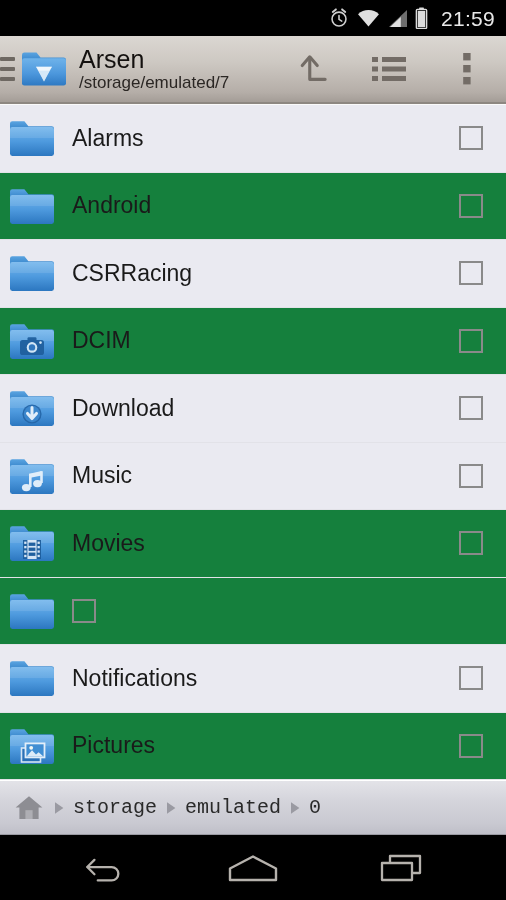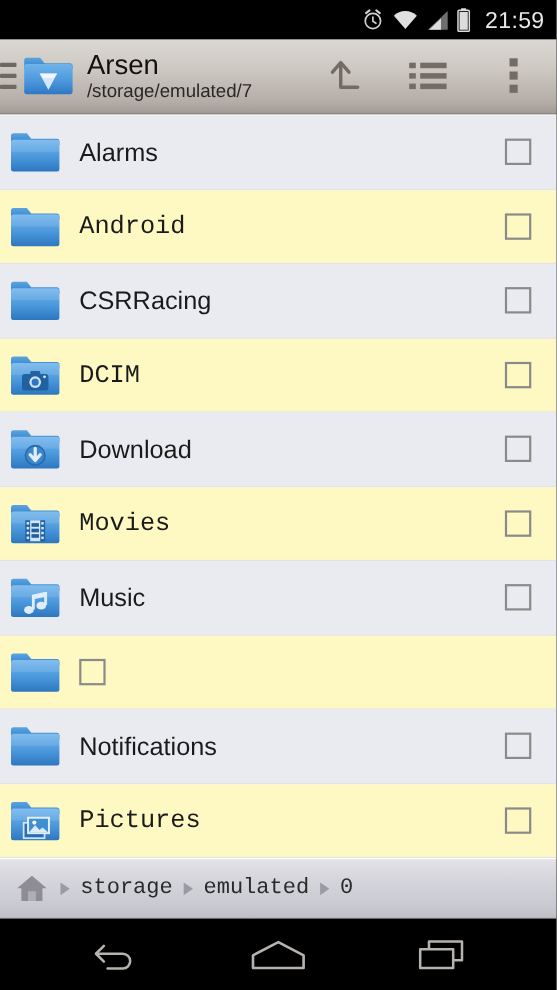--- a/index.html
+++ b/index.html
@@ -138,22 +138,21 @@
     align-items: center;
     padding: 0 0 0 8px;
     box-sizing: border-box;
     border-bottom: 1px solid #e2e2e8;
     cursor: pointer;
   }
   .file-row.alt {
     background: #eaeaf1;
   }
   .file-row.plain {
-    background: #fef9c3;
-    font-family: Liberation Mono, monospace;
+    background: #15803d;
   }
   .row-icon {
     width: 48px;
     height: 42px;
     flex: 0 0 auto;
     margin-right: 16px;
     position: relative;
   }
   .row-label {
     flex: 1 1 auto;
@@ -446,20 +445,48 @@
       <path d="M2 12.4 Q2 10.1 4.3 10.1 L43.7 10.1 Q46 10.1 46 12.4 L46 21 L2 21 Z" fill="#ffffff" opacity="0.10"></path>
       <g opacity="0.95">
         <circle cx="24" cy="27" r="9.6" fill="#2566a8"></circle>
         <circle cx="24" cy="27" r="8.2" fill="#3b86cc"></circle>
         <path d="M24 20.6 L24 29.4 M19.5 26.4 L24 31.6 L28.5 26.4" fill="none" stroke="#eaf3fb" stroke-width="3" stroke-linecap="round" stroke-linejoin="round"></path>
       </g>
     </svg></div>
         <div class="row-label">Download</div>
         <div class="row-check"></div>
       </div>
+      <div class="file-row alt">
+        <div class="row-icon"><svg width="48" height="42" viewBox="0 0 48 42">
+      <defs>
+        <linearGradient id="g_tab_6" x1="0" y1="0" x2="0" y2="1">
+          <stop offset="0%" stop-color="#5aa4e1"></stop>
+                <stop offset="100%" stop-color="#2d7cc4"></stop>
+        </linearGradient>
+        <linearGradient id="g_body_6" x1="0" y1="0" x2="0" y2="1">
+          <stop offset="0%" stop-color="#74b6ec"></stop>
+                <stop offset="50%" stop-color="#4e9ade"></stop>
+          <stop offset="100%" stop-color="#2c77c0"></stop>
+        </linearGradient>
+      </defs>
+      <path d="M2 6.5 Q2 4.2 4.3 4.2 L16.4 4.2 L20.4 9.2 L43.7 9.2 Q46 9.2 46 11.5 L46 15 L2 15 Z" fill="url(#g_tab_6)"></path>
+      <path d="M2 12.4 Q2 10.1 4.3 10.1 L43.7 10.1 Q46 10.1 46 12.4 L46 36.6
+               Q46 38.9 43.7 38.9 L4.3 38.9 Q2 38.9 2 36.6 Z" fill="url(#g_body_6)"></path>
+      <path d="M2 12.4 Q2 10.1 4.3 10.1 L43.7 10.1 Q46 10.1 46 12.4 L46 21 L2 21 Z" fill="#ffffff" opacity="0.10"></path>
+      <g opacity="0.95">
+        <path d="M22.4 18.4 L33.6 16 L33.6 20.4 L22.4 22.8 Z" fill="#e8f2fb"></path>
+        <rect x="21" y="18.6" width="2.6" height="13.4" fill="#e8f2fb"></rect>
+        <rect x="32.2" y="16.2" width="2.6" height="11.8" fill="#e8f2fb"></rect>
+        <ellipse cx="18.3" cy="32.6" rx="4.4" ry="3.6" fill="#e8f2fb"></ellipse>
+        <ellipse cx="29.5" cy="28.6" rx="4.4" ry="3.6" fill="#e8f2fb"></ellipse>
+      </g>
+    </svg></div>
+        <div class="row-label">Music</div>
+        <div class="row-check"></div>
+      </div>
       <div class="file-row plain">
         <div class="row-icon"><svg width="48" height="42" viewBox="0 0 48 42">
       <defs>
         <linearGradient id="g_tab_5" x1="0" y1="0" x2="0" y2="1">
           <stop offset="0%" stop-color="#5aa4e1"></stop>
                 <stop offset="100%" stop-color="#2d7cc4"></stop>
         </linearGradient>
         <linearGradient id="g_body_5" x1="0" y1="0" x2="0" y2="1">
           <stop offset="0%" stop-color="#74b6ec"></stop>
                 <stop offset="50%" stop-color="#4e9ade"></stop>
@@ -486,48 +513,20 @@
         <g fill="#1e5e9d">
           <rect x="20.6" y="20.6" width="6.8" height="3.3"></rect>
           <rect x="20.6" y="25.6" width="6.8" height="3.3"></rect>
           <rect x="20.6" y="30.6" width="6.8" height="3.3"></rect>
         </g>
       </g>
     </svg></div>
         <div class="row-label">Movies</div>
         <div class="row-check"></div>
       </div>
-      <div class="file-row alt">
-        <div class="row-icon"><svg width="48" height="42" viewBox="0 0 48 42">
-      <defs>
-        <linearGradient id="g_tab_6" x1="0" y1="0" x2="0" y2="1">
-          <stop offset="0%" stop-color="#5aa4e1"></stop>
-                <stop offset="100%" stop-color="#2d7cc4"></stop>
-        </linearGradient>
-        <linearGradient id="g_body_6" x1="0" y1="0" x2="0" y2="1">
-          <stop offset="0%" stop-color="#74b6ec"></stop>
-                <stop offset="50%" stop-color="#4e9ade"></stop>
-          <stop offset="100%" stop-color="#2c77c0"></stop>
-        </linearGradient>
-      </defs>
-      <path d="M2 6.5 Q2 4.2 4.3 4.2 L16.4 4.2 L20.4 9.2 L43.7 9.2 Q46 9.2 46 11.5 L46 15 L2 15 Z" fill="url(#g_tab_6)"></path>
-      <path d="M2 12.4 Q2 10.1 4.3 10.1 L43.7 10.1 Q46 10.1 46 12.4 L46 36.6
-               Q46 38.9 43.7 38.9 L4.3 38.9 Q2 38.9 2 36.6 Z" fill="url(#g_body_6)"></path>
-      <path d="M2 12.4 Q2 10.1 4.3 10.1 L43.7 10.1 Q46 10.1 46 12.4 L46 21 L2 21 Z" fill="#ffffff" opacity="0.10"></path>
-      <g opacity="0.95">
-        <path d="M22.4 18.4 L33.6 16 L33.6 20.4 L22.4 22.8 Z" fill="#e8f2fb"></path>
-        <rect x="21" y="18.6" width="2.6" height="13.4" fill="#e8f2fb"></rect>
-        <rect x="32.2" y="16.2" width="2.6" height="11.8" fill="#e8f2fb"></rect>
-        <ellipse cx="18.3" cy="32.6" rx="4.4" ry="3.6" fill="#e8f2fb"></ellipse>
-        <ellipse cx="29.5" cy="28.6" rx="4.4" ry="3.6" fill="#e8f2fb"></ellipse>
-      </g>
-    </svg></div>
-        <div class="row-label">Music</div>
-        <div class="row-check"></div>
-      </div>
       <div class="file-row plain">
         <div class="row-icon"><svg width="48" height="42" viewBox="0 0 48 42">
       <defs>
         <linearGradient id="g_tab_7" x1="0" y1="0" x2="0" y2="1">
           <stop offset="0%" stop-color="#5aa4e1"></stop>
                 <stop offset="100%" stop-color="#2d7cc4"></stop>
         </linearGradient>
         <linearGradient id="g_body_7" x1="0" y1="0" x2="0" y2="1">
           <stop offset="0%" stop-color="#74b6ec"></stop>
                 <stop offset="50%" stop-color="#4e9ade"></stop>

